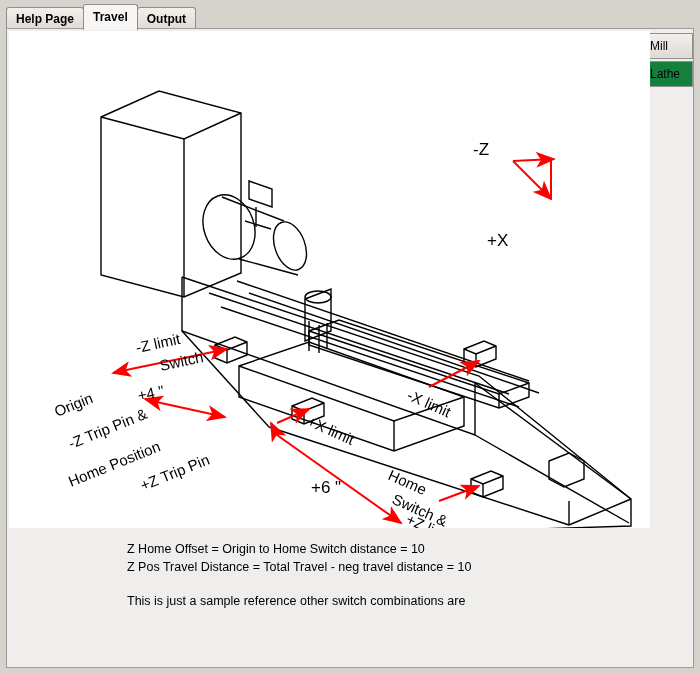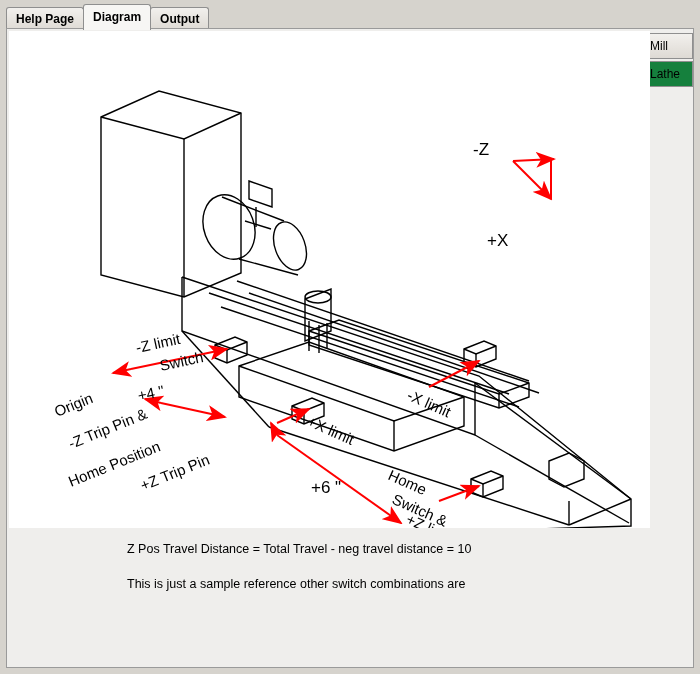--- a/index.html
+++ b/index.html
@@ -123,21 +123,21 @@
 </head>
 <body>
 
 <div class="app">
 
   <div class="tabstrip">
     <div class="tab">
       <span>Help Page</span>
     </div>
     <div class="tab active">
-      <span>Diagram</span>
+      <span>Travel</span>
     </div>
     <div class="tab">
       <span>Output</span>
     </div>
   </div>
 
   <div class="panel">
 
     <div class="sidetabs">
       <div class="sidetab">
@@ -250,20 +250,21 @@
         <text class="lbl" transform="translate(397,368) rotate(24)">-X limit</text>
         <text class="lbl" transform="translate(297,394) rotate(24)">+X limit</text>
         <text class="lbl-big" x="302" y="462">+6 "</text>
         <text class="lbl" transform="translate(378,448) rotate(24)">Home</text>
         <text class="lbl" transform="translate(382,472) rotate(24)">Switch &amp;</text>
         <text class="lbl" transform="translate(396,492) rotate(24)">+Z limit</text>
       </svg>
     </div>
 
     <div class="notes">
+      <p>Z Home Offset = Origin to Home Switch distance = 10</p>
       <p>Z Pos Travel Distance = Total Travel - neg travel distance = 10</p>
       <div class="gap"></div>
       <p>This is just a sample reference other switch combinations are</p>
 
     </div>
 
   </div>
 </div>
 
 </body></html>

